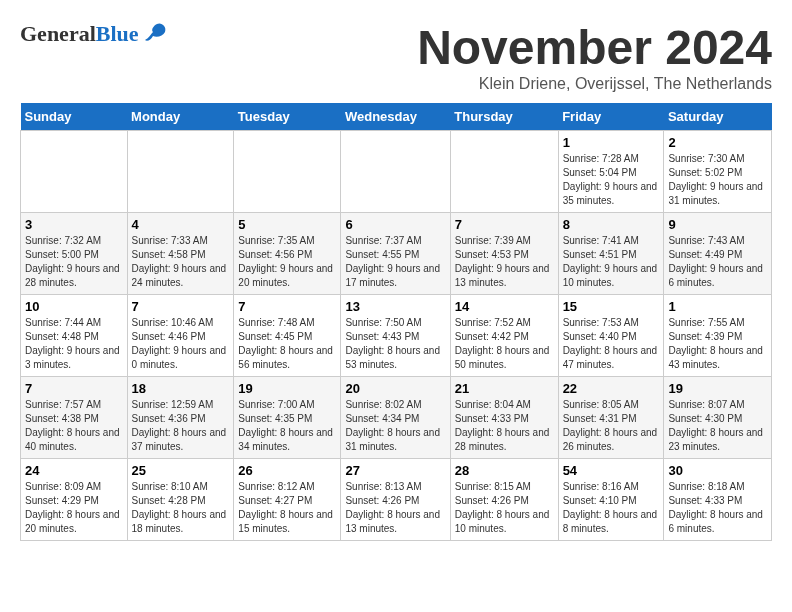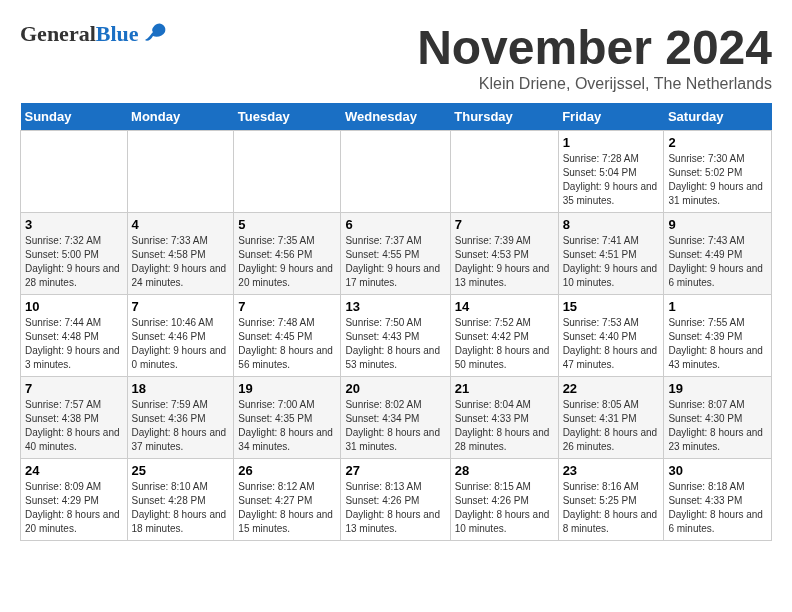--- a/index.html
+++ b/index.html
@@ -219,21 +219,21 @@
       </tr>
       <tr>
         <td>
           <div class="day-num">7</div>
           <div class="day-info">Sunrise: 7:57 AM
 Sunset: 4:38 PM
 Daylight: 8 hours and 40 minutes.</div>
         </td>
         <td>
           <div class="day-num">18</div>
-          <div class="day-info">Sunrise: 7:59 AM
+          <div class="day-info">Sunrise: 12:59 AM
 Sunset: 4:36 PM
 Daylight: 8 hours and 37 minutes.</div>
         </td>
         <td>
           <div class="day-num">19</div>
           <div class="day-info">Sunrise: 7:00 AM
 Sunset: 4:35 PM
 Daylight: 8 hours and 34 minutes.</div>
         </td>
         <td>
@@ -286,23 +286,23 @@
 Sunset: 4:26 PM
 Daylight: 8 hours and 13 minutes.</div>
         </td>
         <td>
           <div class="day-num">28</div>
           <div class="day-info">Sunrise: 8:15 AM
 Sunset: 4:26 PM
 Daylight: 8 hours and 10 minutes.</div>
         </td>
         <td>
-          <div class="day-num">23</div>
+          <div class="day-num">54</div>
           <div class="day-info">Sunrise: 8:16 AM
-Sunset: 5:25 PM
+Sunset: 4:10 PM
 Daylight: 8 hours and 8 minutes.</div>
         </td>
         <td>
           <div class="day-num">30</div>
           <div class="day-info">Sunrise: 8:18 AM
 Sunset: 4:33 PM
 Daylight: 8 hours and 6 minutes.</div>
         </td>
       </tr>
     </tbody>

